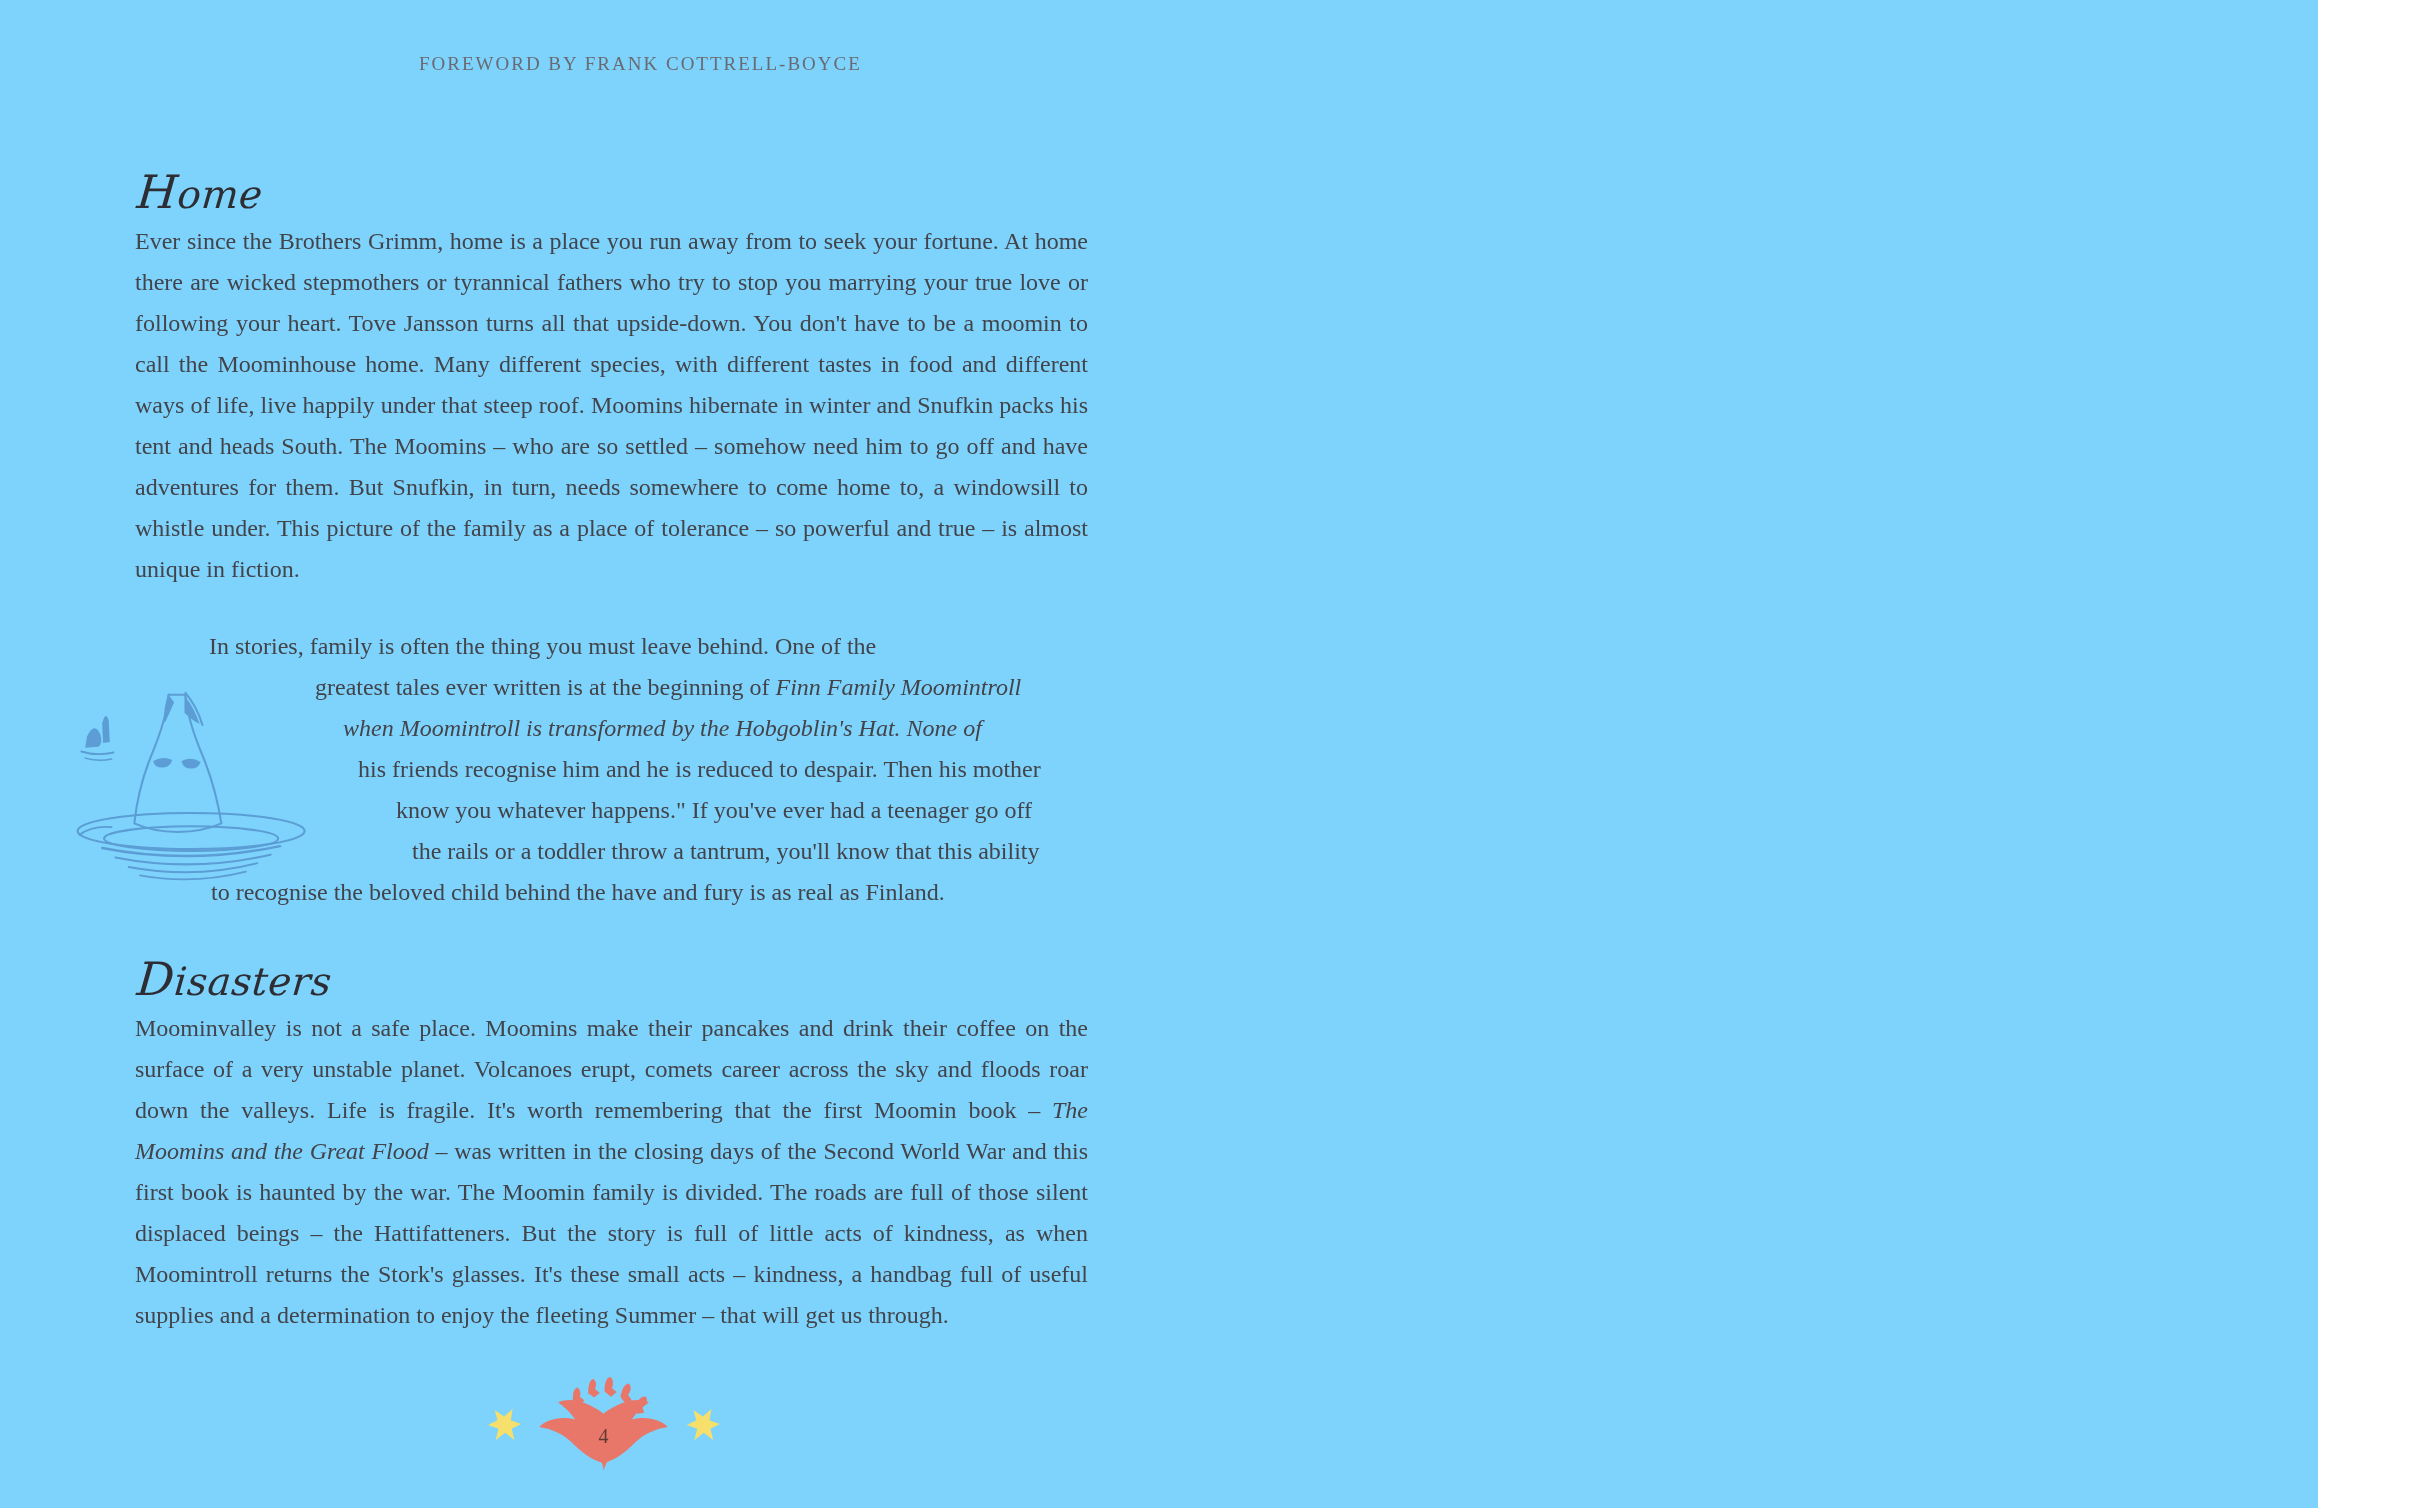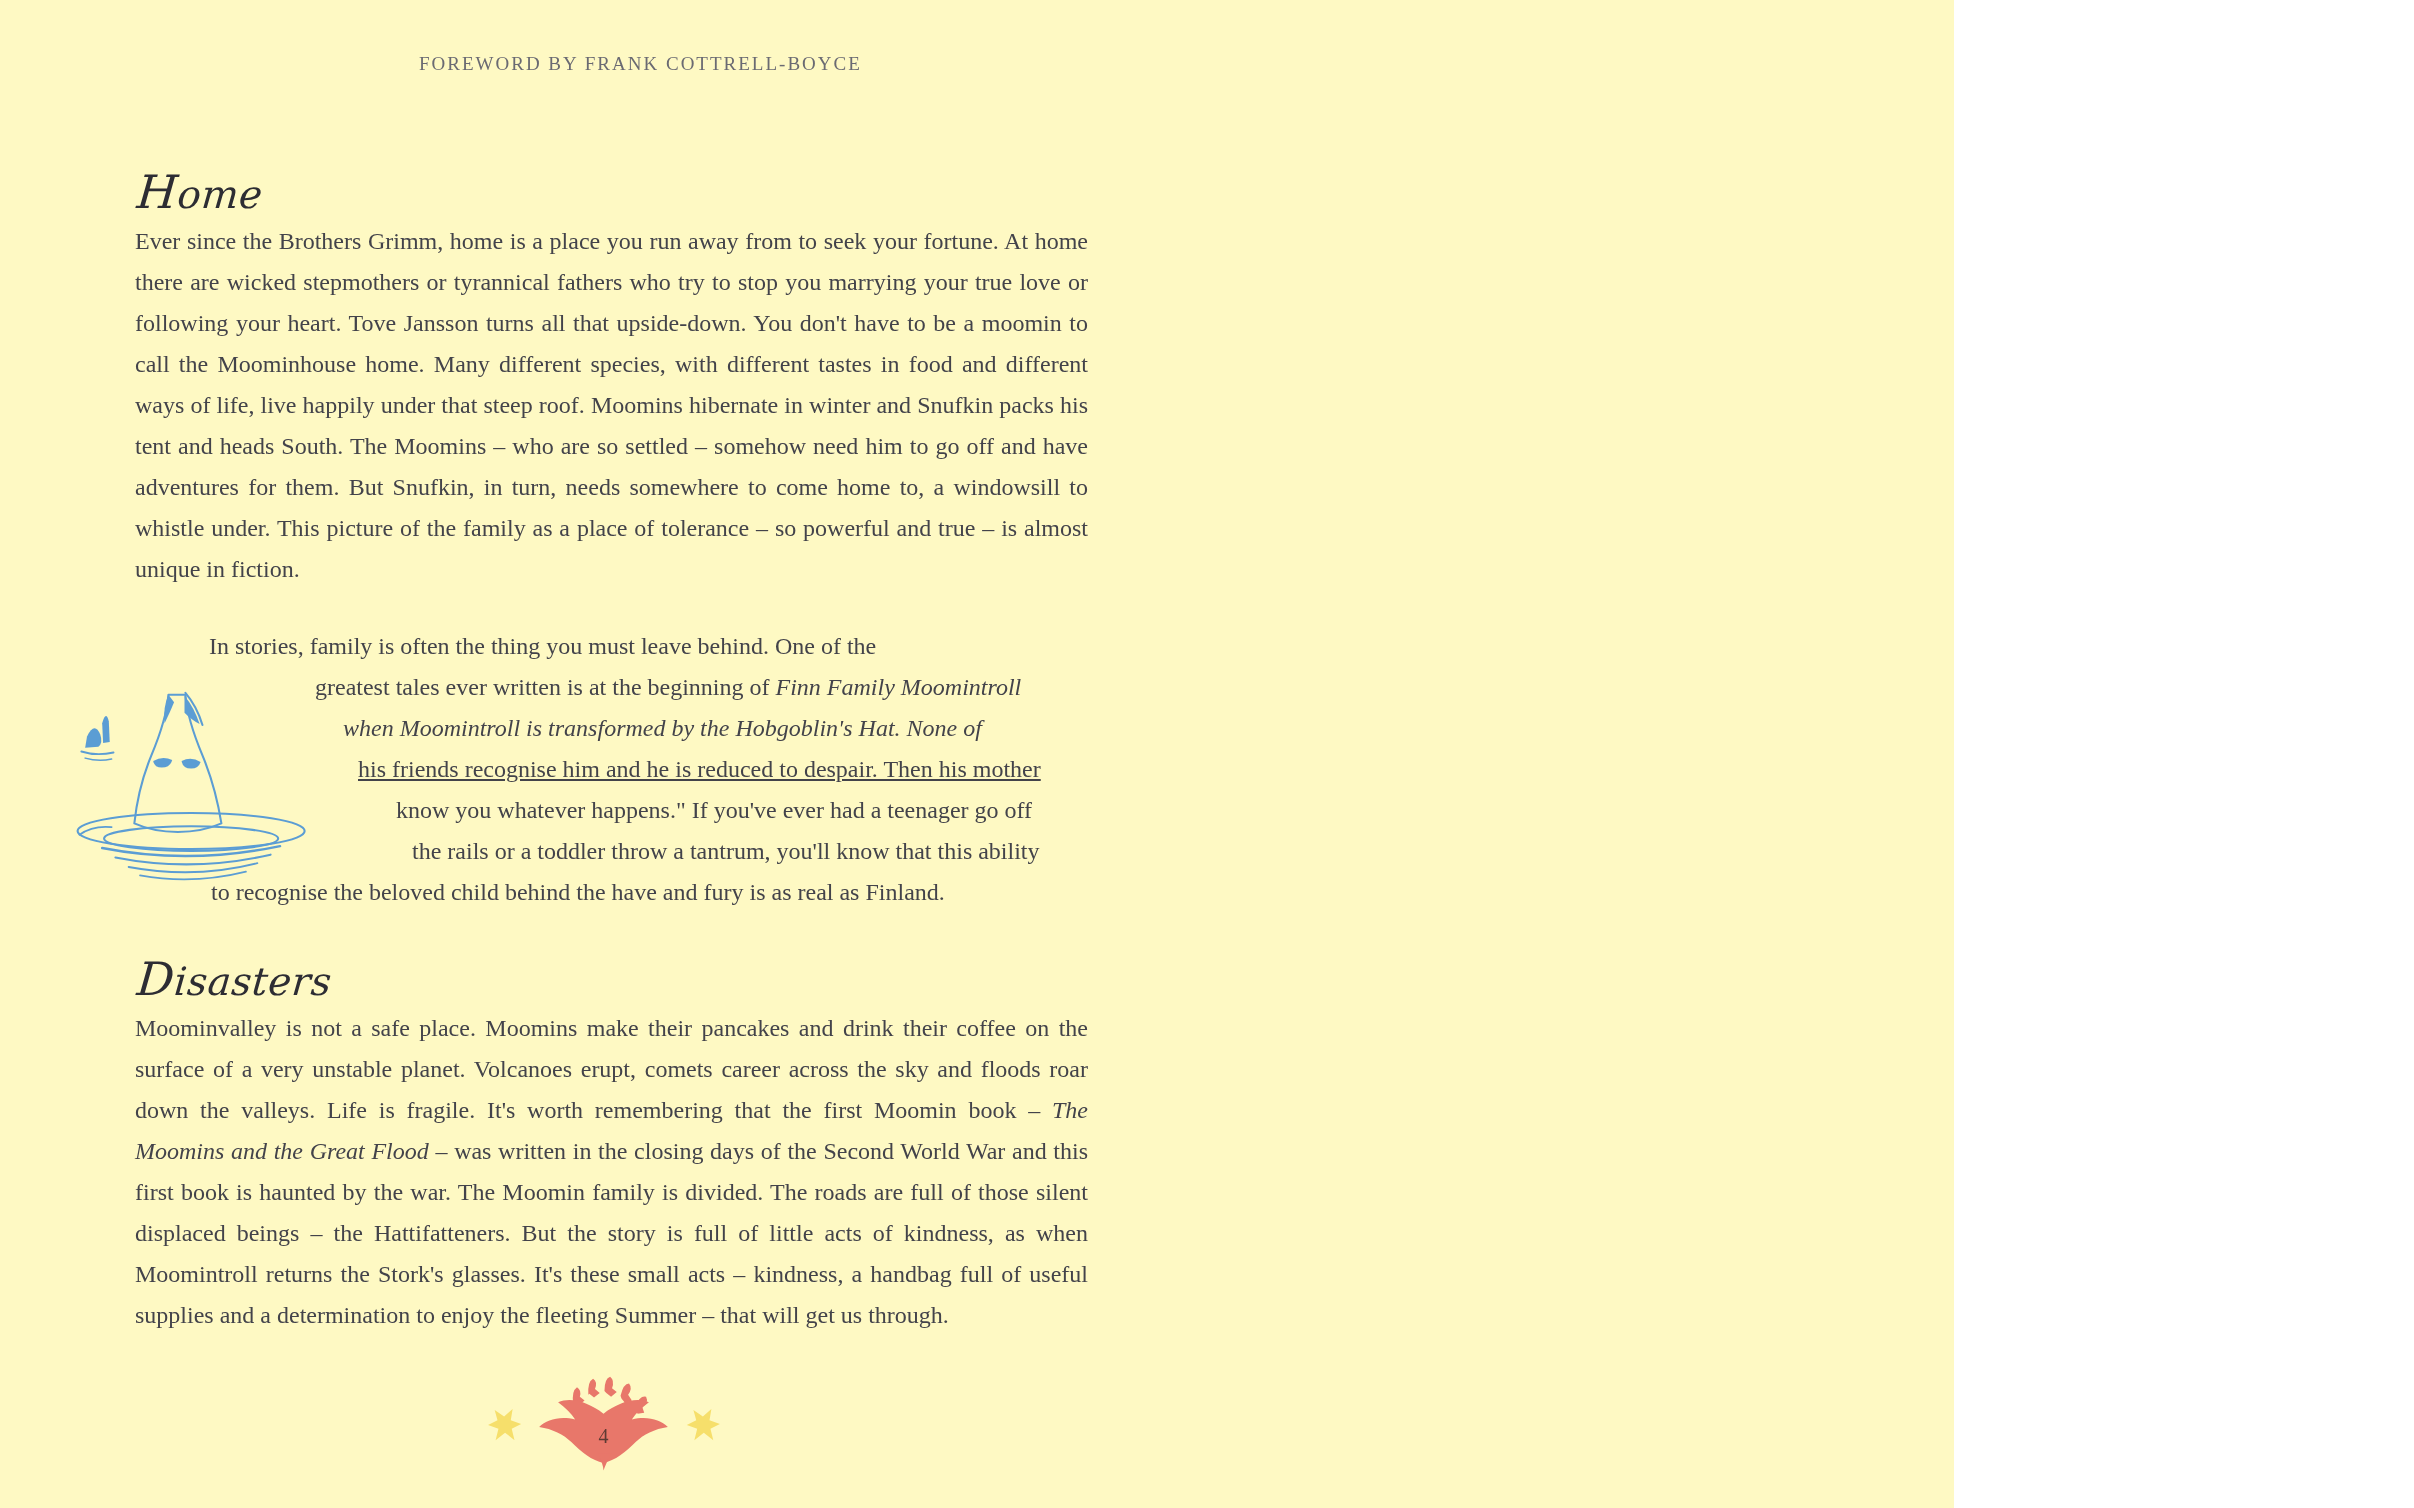--- a/index.html
+++ b/index.html
@@ -10,23 +10,23 @@
   body {
     width: 2414px;
     height: 1508px;
     overflow: hidden;
     font-family: "Liberation Serif", serif;
     color: #3d3d42;
   }
 
   .spread {
     position: relative;
-    width: 1954px;
+    width: 2318px;
     height: 1508px;
-    background: #fef9c3;
+    background: #7dd3fc;
   }
 
   
   .running-head {
     position: absolute;
     left: 419px;
     top: 53px;
     font-family: "Liberation Serif", serif;
     font-size: 19px;
     letter-spacing: 2px;
@@ -168,21 +168,21 @@
       </h2>
 
       <p class="body-par">Ever since the Brothers Grimm, home is a place you run away from to seek your fortune. At home there are wicked stepmothers or tyrannical fathers who try to stop you marrying your true love or following your heart. Tove Jansson turns all that upside-down. You don't have to be a moomin to call the Moominhouse home. Many different species, with different tastes in food and different ways of life, live happily under that steep roof. Moomins hibernate in winter and Snufkin packs his tent and heads South. The Moomins – who are so settled – somehow need him to go off and have adventures for them. But Snufkin, in turn, needs somewhere to come home to, a windowsill to whistle under. This picture of the family as a place of tolerance – so powerful and true – is almost unique in fiction.</p>
 
       <div class="wrap-par" style="margin-top:36px; font-size:24px; line-height:41px;">
         <div style="text-align:justify; text-indent:74px;">In stories, family is often the thing you must leave behind. One of the</div>
         <div style="margin-left:104px; text-align:justify;">
           <span>greatest tales ever written is at the beginning of </span><i>Finn Family Moomintroll</i>
         </div>
         <div style="margin-left:132px; text-align:justify;font-style:italic;">when Moomintroll is transformed by the Hobgoblin's Hat. None of</div>
-        <div style="margin-left:147px; text-align:justify;text-decoration:underline;">his friends recognise him and he is reduced to despair. Then his mother</div>
+        <div style="margin-left:147px; text-align:justify;">his friends recognise him and he is reduced to despair. Then his mother</div>
         <div style="margin-left:185px; text-align:justify;">know you whatever happens." If you've ever had a teenager go off</div>
         <div style="margin-left:201px; text-align:justify;">the rails or a toddler throw a tantrum, you'll know that this ability</div>
         <div style="margin-left:0px; text-align:left;">to recognise the beloved child behind the have and fury is as real as Finland.</div>
       </div>
 
       <h2 class="script-head head-disasters">
         <span class="sh-first">D</span><span>isasters</span>
       </h2>
 
       <p class="body-par">

